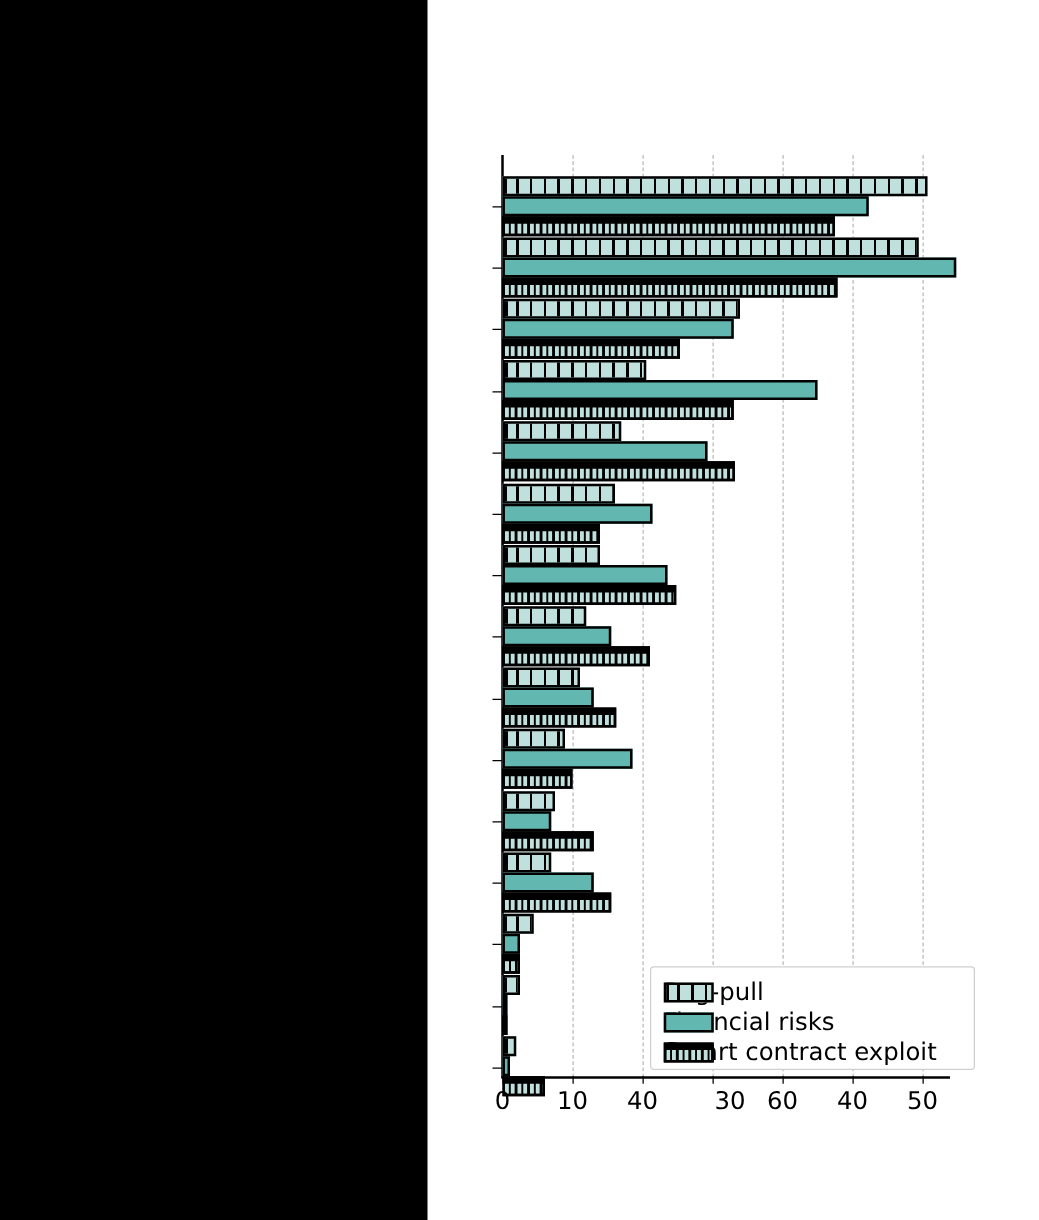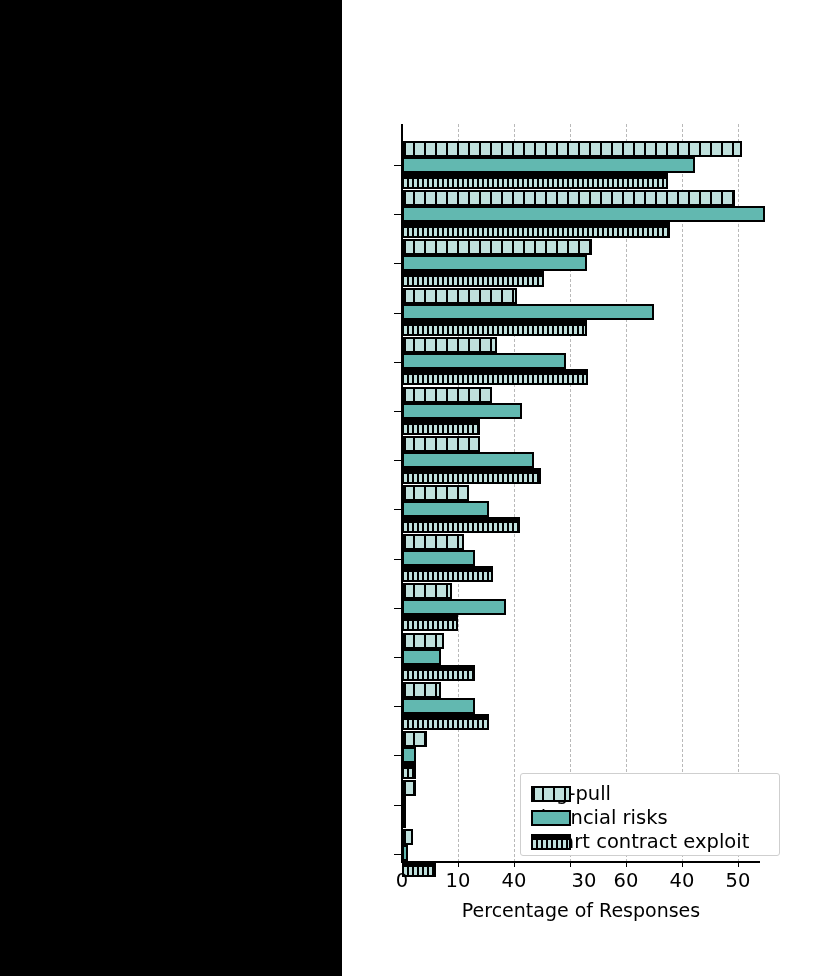--- a/index.html
+++ b/index.html
@@ -237,21 +237,20 @@
       <div class="xticklabel" style="left: 514px;">40</div>
       <div class="xtick" style="left: 570px;"></div>
       <div class="xticklabel" style="left: 584px;">30</div>
       <div class="xtick" style="left: 626px;"></div>
       <div class="xticklabel" style="left: 626px;">60</div>
       <div class="xtick" style="left: 682px;"></div>
       <div class="xticklabel" style="left: 682px;">40</div>
       <div class="xtick" style="left: 738px;"></div>
       <div class="xticklabel" style="left: 738px;">50</div>
     </div>
-  <div id="xlabel">Percentage of Responses</div>
 
   <div id="legend">
     <div class="legend-row">
       <span class="legend-swatch bar rug"></span>
       <span class="legend-label">Rug-pull</span>
     </div>
     <div class="legend-row">
       <span class="legend-swatch bar fin"></span>
       <span class="legend-label">Financial risks</span>
     </div>

